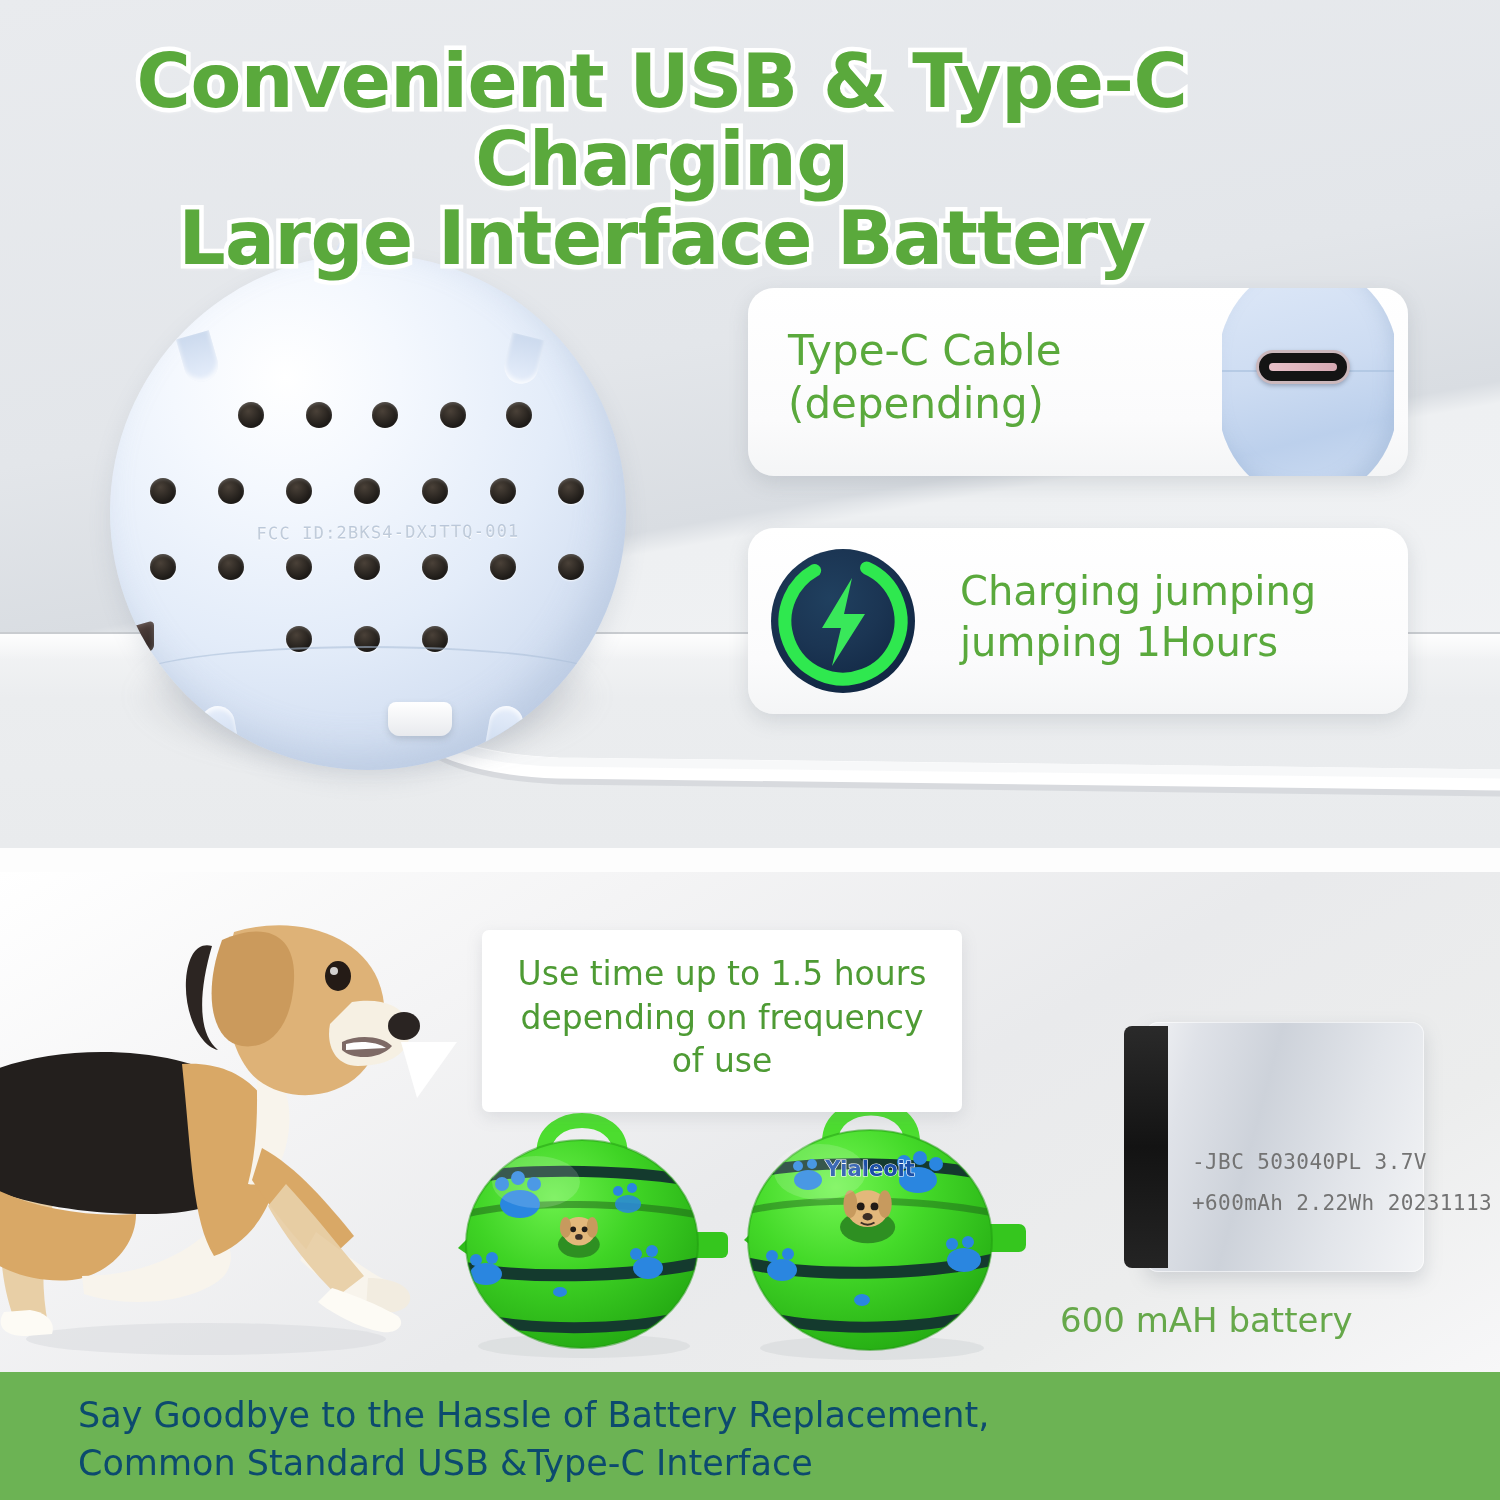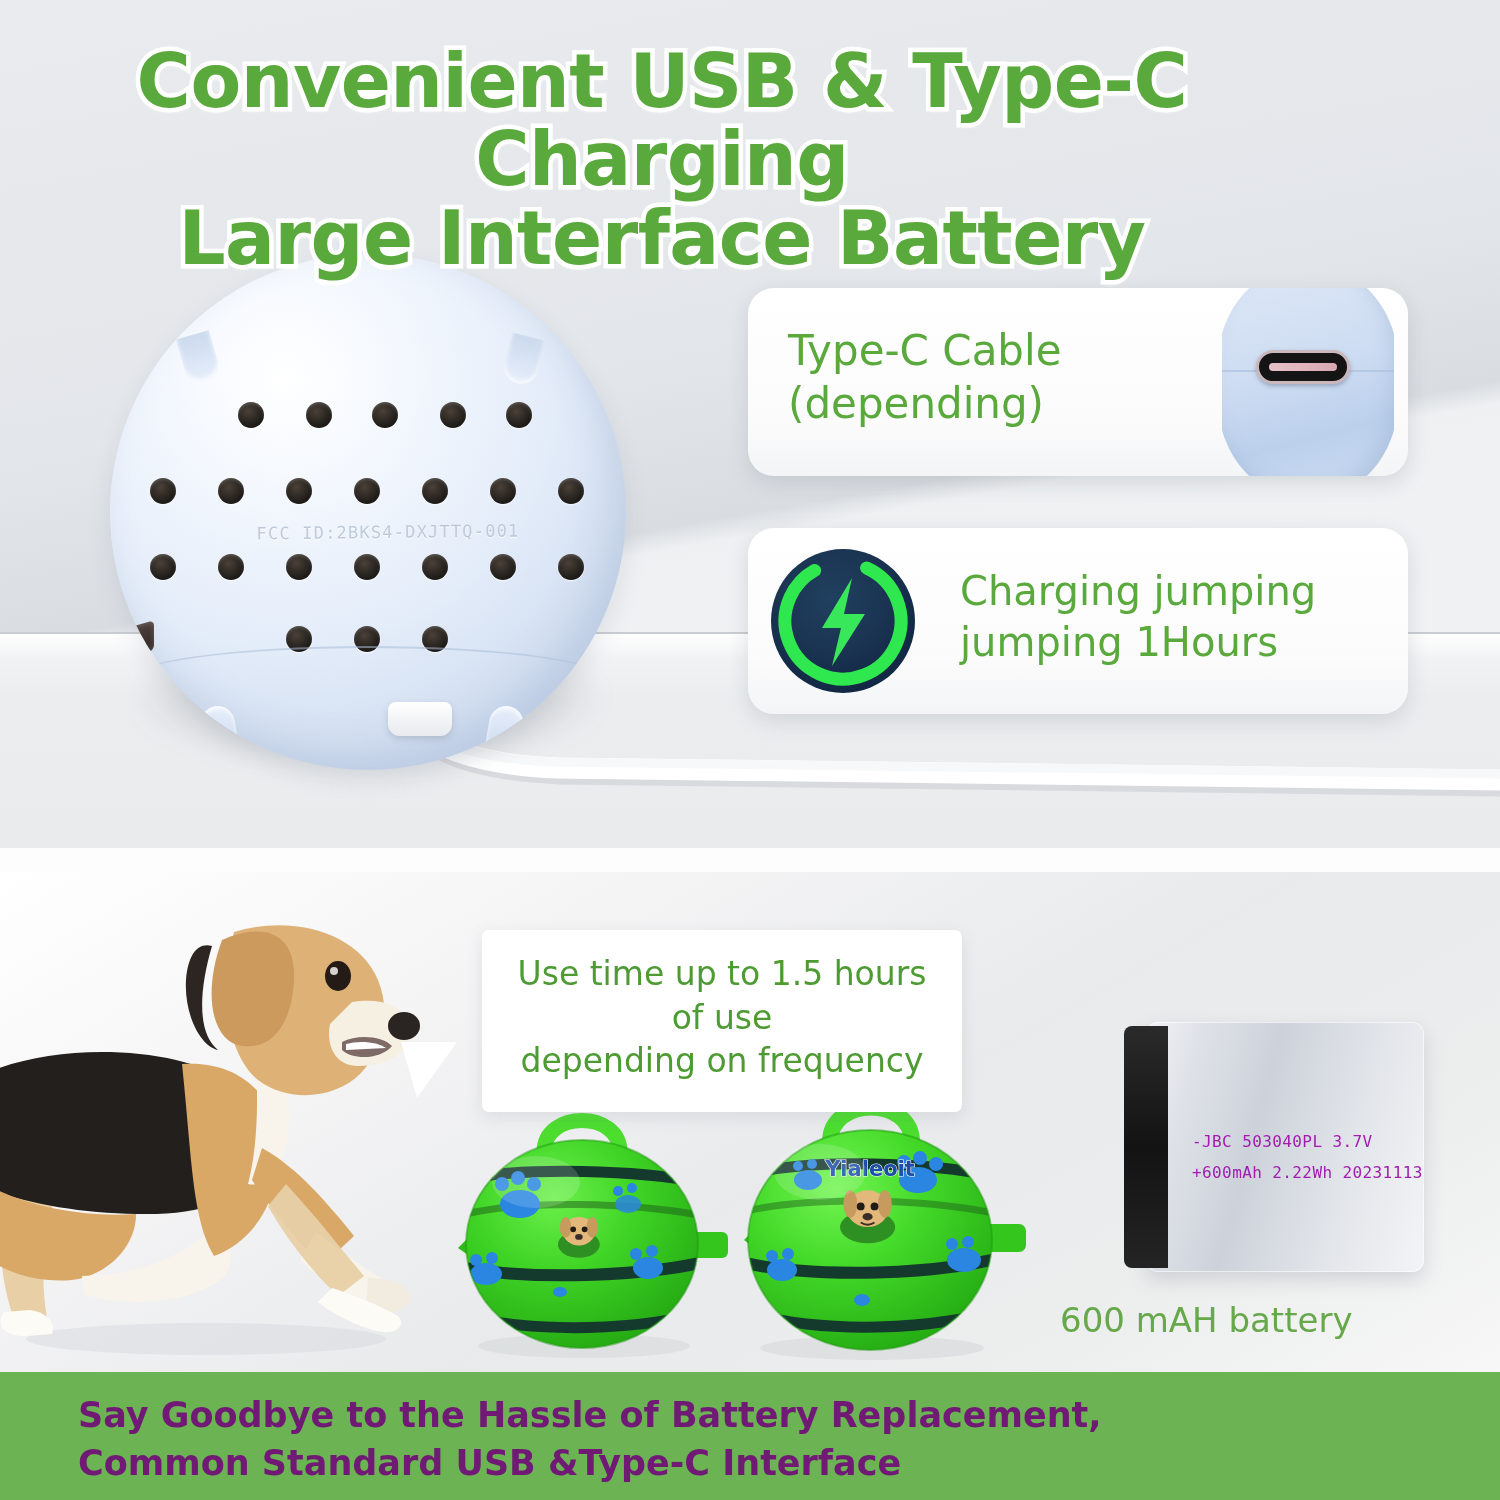--- a/index.html
+++ b/index.html
@@ -213,40 +213,40 @@
     border-radius: 12px;
     background: linear-gradient(105deg,#f2f3f5 0%,#dfe2e8 16%,#cdd2da 40%,#e2e5ea 70%,#f3f4f6 100%);
     box-shadow: 0 8px 18px rgba(120,126,138,.25), inset 0 0 0 1px rgba(255,255,255,.6);
   }
   .bat-tab {
     position: absolute; left: 0px; top: 4px; width: 44px; height: 242px;
     background: linear-gradient(180deg,#2a2a2a,#131313 50%,#242424);
     border-radius: 8px 0 0 8px;
   }
   .bat-label {
-    position: absolute; left: 68px; top: 104px; width: 226px;
+    position: absolute; left: 68px; top: 120px; width: 226px;
     font-family: "DejaVu Sans Mono", monospace;
-    font-size: 16px; line-height: 1.95; color: #a21caf;
+    font-size: 21px; line-height: 1.95; color: #737373;
     letter-spacing: .4px; white-space: nowrap;
   }
   .bat-caption {
     position: absolute; left: 1060px; top: 1300px; width: 420px;
     text-align: left; color: #66a84a; font-size: 34px;
     z-index: 16;
   }
 
   
   .footer {
     position: absolute; left: 0; top: 1372px; width: 1500px; height: 128px;
     background: #6cb354;
   }
   .footer-text {
     position: absolute; left: 78px; top: 20px; width: 1340px;
-    color: #701a75; font-size: 35px; line-height: 1.36;
-    font-weight: 700;
+    color: #0c4a6e; font-size: 35px; line-height: 1.36;
+    font-weight: 400;
   }
 </style>
 </head>
 <body>
 
 <div class="page">
 
   <div class="top-panel">
     <div class="surface"></div>
     <div class="surface-sheen"></div>
@@ -386,22 +386,22 @@
 
       <path d="M 300 300 C 328 330, 356 366, 378 392 L 352 412 C 324 386, 296 348, 282 322 Z" fill="#e8cfa6" opacity=".95"></path>
       <path d="M 346 404 C 372 412, 398 424, 412 432 C 420 440, 412 450, 396 448
                C 372 444, 344 428, 332 418 Z" fill="#fdfbf5"></path>
     </svg>
 
     <div class="bubble-tail"></div>
     <div class="bubble">
       <div class="bubble-text">
         <div>Use time up to 1.5 hours</div>
+        <div>depending on frequency</div>
         <div>of use</div>
-        <div>depending on frequency</div>
       </div>
     </div>
 
     <svg class="toy toy-a" viewBox="0 0 300 262">
       <defs>
         <radialGradient id="ballA" cx="38%" cy="28%" r="78%">
           <stop offset="0%" stop-color="#6bf04b"></stop>
           <stop offset="45%" stop-color="#3fd425"></stop>
           <stop offset="100%" stop-color="#23a812"></stop>
         </radialGradient>

